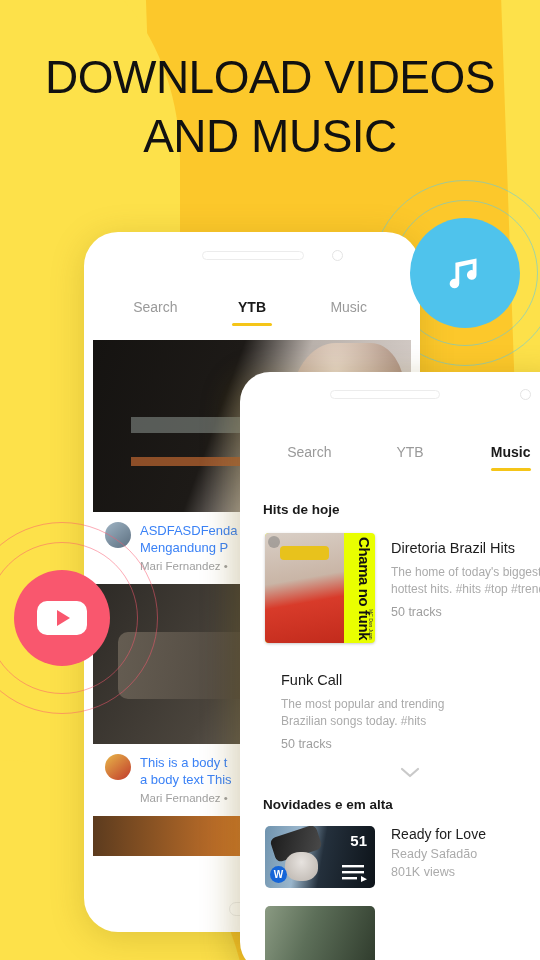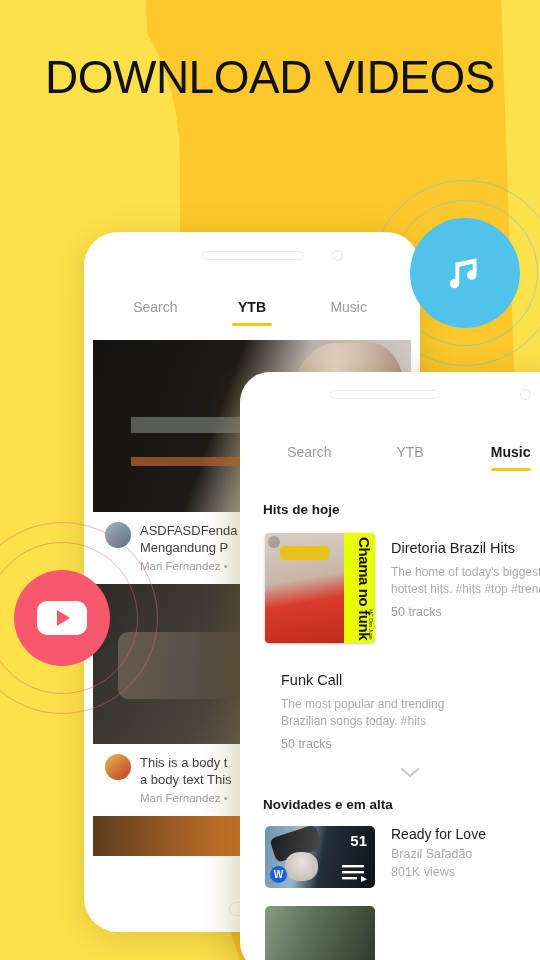--- a/index.html
+++ b/index.html
@@ -88,21 +88,21 @@
   .tab.active span { color:#1A1A1A; font-weight:700; }
   .tab.active .underline {
     position:absolute; left:50%; transform:translateX(-50%);
     bottom:-10px; width:40px; height:3px; background:#F5C518; border-radius:2px;
   }
 
   
   .vid-thumb { width:100%; background:#2A2622; position:relative; overflow:hidden; }
   .vid-meta { display:flex; padding:10px 12px 6px; }
   .avatar { width:26px; height:26px; border-radius:50%; flex:none; margin-right:9px; overflow:hidden; }
-  .vid-title { font-size:13px; line-height:17px; color:#404040; }
+  .vid-title { font-size:13px; line-height:17px; color:#3b82f6; }
   .vid-sub { font-size:11.5px; color:#A0A0A0; margin-top:4px; }
 
   
   .sec-title { font-size:13.5px; font-weight:700; color:#1A1A1A; }
   .pl-row { display:flex; }
   .pl-cover { width:110px; height:110px; flex:none; overflow:hidden; position:relative;
               border-radius:4px; box-shadow:0 1px 3px rgba(0,0,0,.22); }
   .pl-name { font-size:14.5px; color:#1D1D1D; line-height:19px; }
   .pl-desc { font-size:12px; color:#ABABAB; line-height:17px; margin-top:6px; }
   .pl-tracks { font-size:12.5px; color:#9E9E9E; margin-top:7px; }
@@ -126,20 +126,21 @@
   <div class="bg-swoop"></div>
 </div>
 
 <div class="ring" style="left:372px;top:180px;width:186px;height:186px;z-index:5;"></div>
 <div class="ring" style="left:392px;top:200px;width:146px;height:146px;z-index:5;"></div>
 <div class="ring ring-pink" style="left:-34px;top:522px;width:192px;height:192px;z-index:45;"></div>
 <div class="ring ring-pink" style="left:-14px;top:542px;width:152px;height:152px;z-index:45;"></div>
 
 <div class="headline">
   <div>DOWNLOAD VIDEOS</div>
+  <div>AND MUSIC</div>
 </div>
 
 <div class="phone phone-back">
   <div class="speaker" style="left:118px;top:19px;width:102px;"></div>
   <div class="cam" style="left:248px;top:18px;"></div>
   <div class="home-btn" style="left:145px;bottom:16px;"></div>
 
   <div class="screen" style="left:9px;top:42px;width:318px;height:614px;border-radius:4px;">
 
     <div class="tabs" style="height:66px;padding:0 14px;">
@@ -266,21 +267,21 @@
         <svg width="26" height="18" viewBox="0 0 26 18" style="position:absolute;right:7px;bottom:6px;">
           <rect x="0" y="1" width="22" height="2.4" fill="#fff"></rect>
           <rect x="0" y="7" width="22" height="2.4" fill="#fff"></rect>
           <rect x="0" y="13" width="15" height="2.4" fill="#fff"></rect>
           <path d="M19 12 L25 15.2 L19 18 Z" fill="#fff"></path>
         </svg>
         <div class="w-badge">W</div>
       </div>
       <div style="margin-left:16px;">
         <div class="vd-title">Ready for Love</div>
-        <div class="vd-artist">Brazil Safadão</div>
+        <div class="vd-artist">Ready Safadão</div>
         <div class="vd-views">801K views</div>
       </div>
     </div>
 
     <div class="vd-row" style="margin:18px 0 0 16px;">
       <div class="vd-thumb" style="background:linear-gradient(110deg,#8a9a82 0%,#5d6f59 40%,#2f3b2c 100%);"></div>
     </div>
   </div>
 </div>
 

